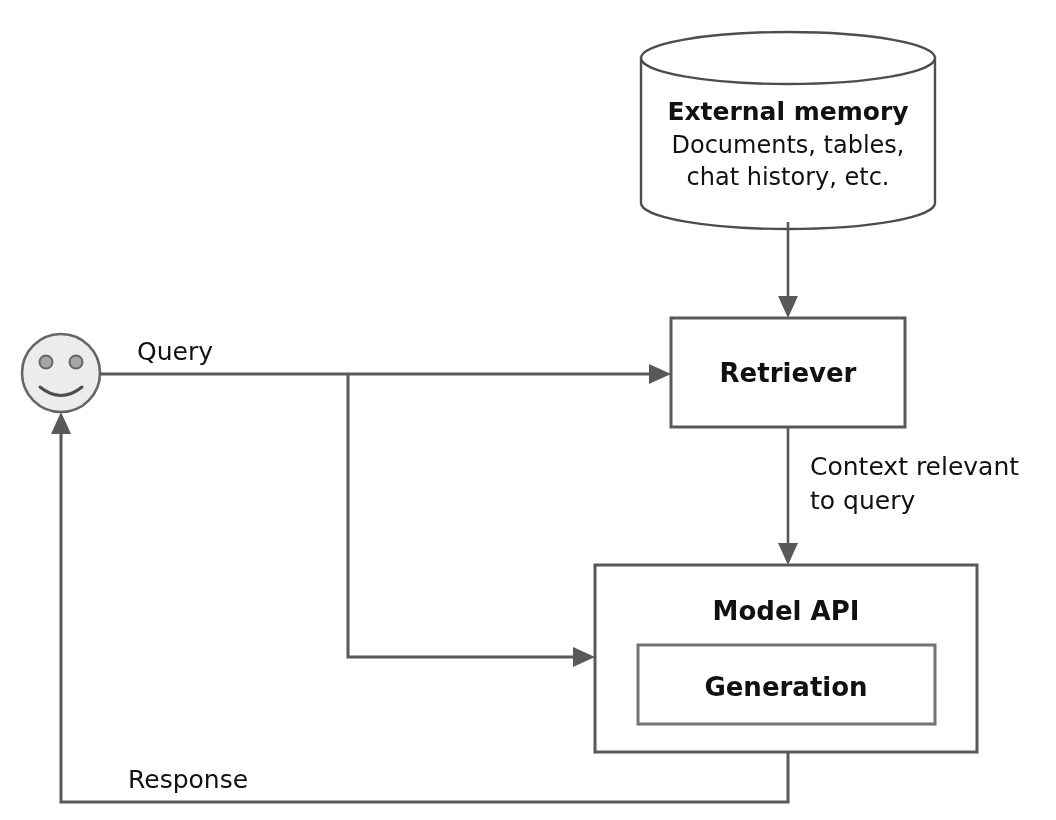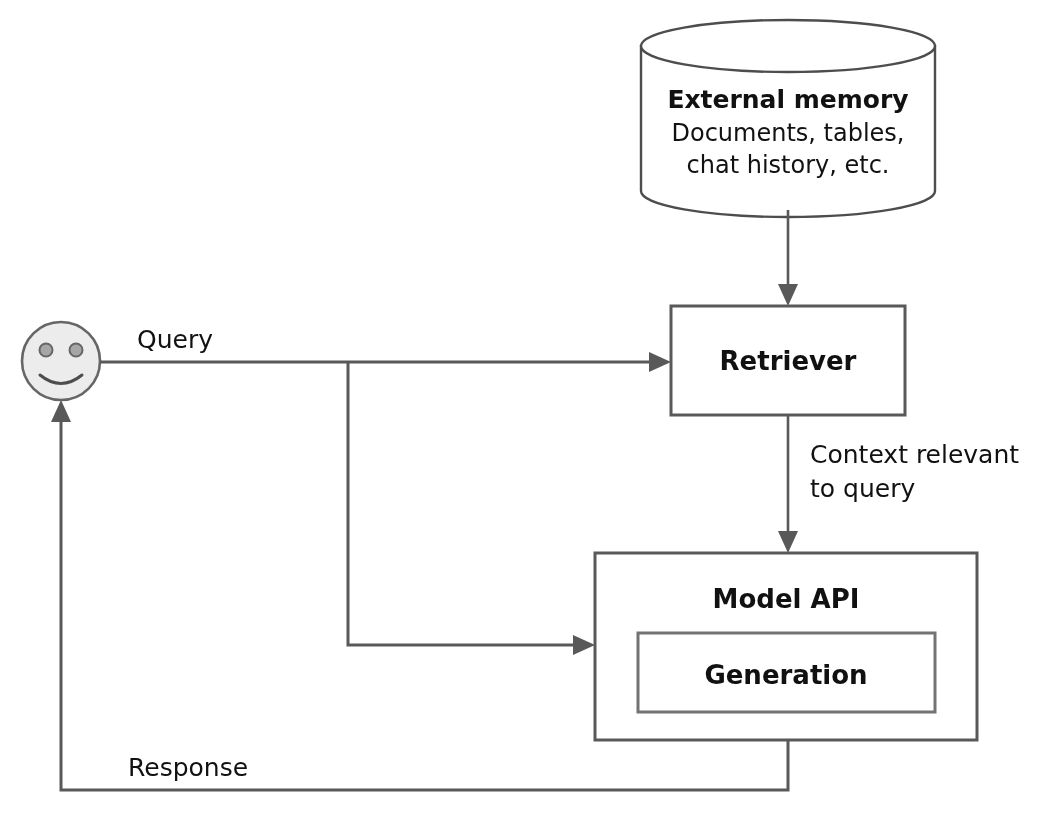--- a/index.html
+++ b/index.html
@@ -10,20 +10,21 @@
   body {
     width: 1056px;
     height: 820px;
     font-family: "DejaVu Sans", sans-serif;
     overflow: hidden;
   }
   #diagram-root {
     position: relative;
     width: 1056px;
     height: 712px;
+    margin-top: 12px;
   }
   svg#rag-diagram {
     display: block;
     width: 1056px;
     height: 820px;
   }
   .box-fill {
     fill: #ffffff;
     stroke: #595959;
     stroke-width: 3;

